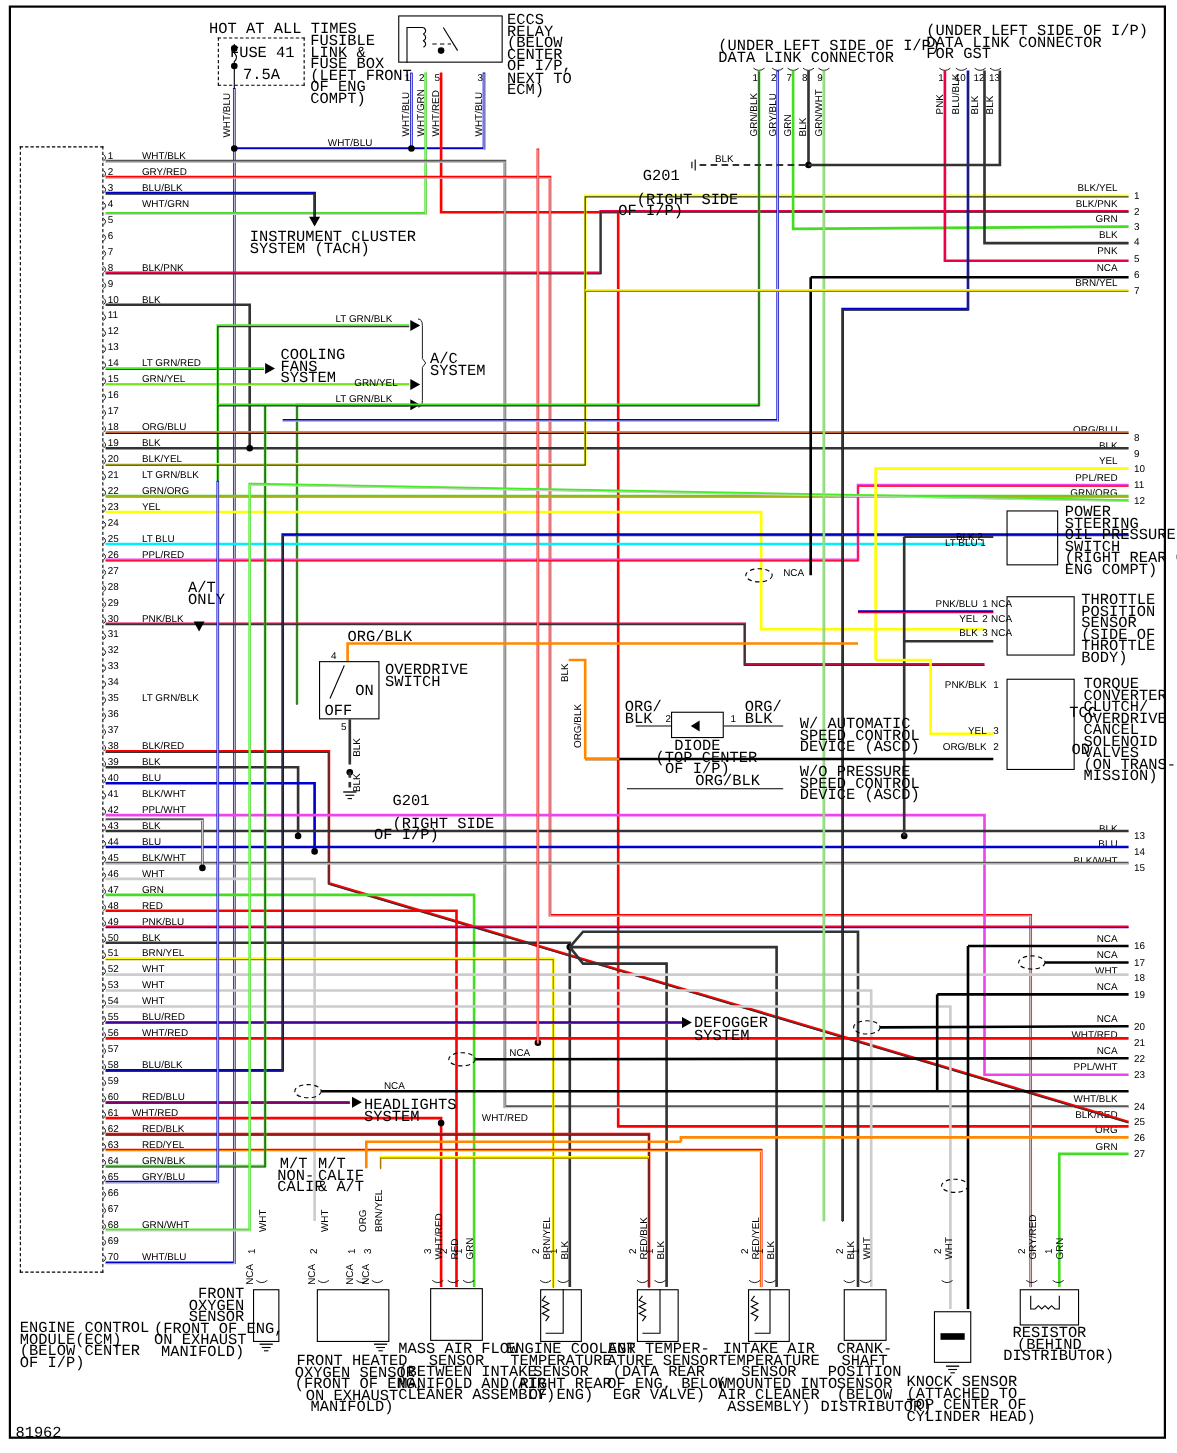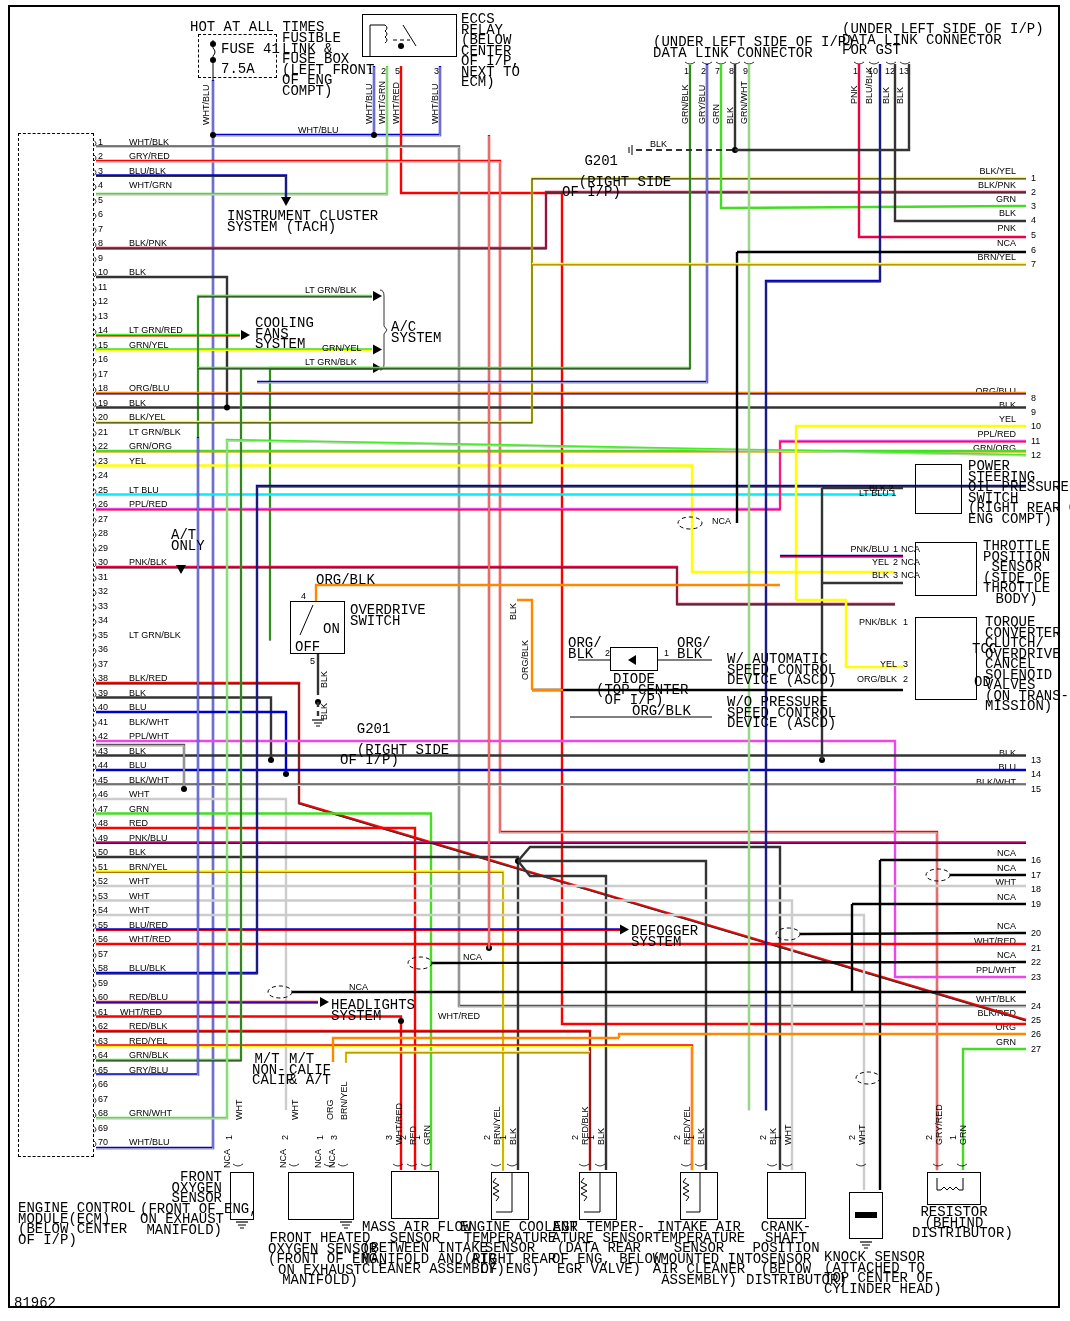--- a/index.html
+++ b/index.html
@@ -582,21 +582,21 @@
 
 <div class="box" style="left:18px;top:133px;width:76px;height:1024px;border:1px dashed #000;"></div>
 <div class="lbl" style="left:18px;top:1168px;margin-top:35px;">ENGINE CONTROL
 MODULE(ECM)
 (BELOW CENTER
 OF I/P)</div>
 <div class="lbl" style="left:14px;top:1298px;text-align:right;">81962</div>
 
 <div class="lbl" style="left:190px;top:22px;">HOT AT ALL TIMES</div>
 <div class="box" style="left:198px;top:34px;width:79px;height:44px;border:1px dashed #000;"></div>
-<div class="lbl" style="left:221px;top:44px;">FUSE 41</div>
+<div class="lbl" style="left:209px;top:44px;">FUSE 41</div>
 <div class="lbl" style="left:221px;top:64px;">7.5A</div>
 <div class="lbl" style="left:282px;top:33px;">FUSIBLE
 LINK &amp;
 FUSE BOX
 (LEFT FRONT
 OF ENG
 COMPT)</div>
 
 <div class="box" style="left:362px;top:14px;width:95px;height:43px;"></div>
 <div class="lbl" style="left:461px;top:14px;">ECCS
@@ -662,21 +662,21 @@
 
 <div class="box" style="left:915px;top:464px;width:47px;height:50px;"></div>
 <div class="lbl" style="left:968px;top:461px;">POWER
 STEERING
 OIL PRESSURE
 SWITCH
 (RIGHT REAR OF
 ENG COMPT)</div>
 
 <div class="box" style="left:915px;top:542px;width:62px;height:54px;"></div>
-<div class="lbl" style="left:983px;top:541px;text-align:center;">THROTTLE
+<div class="lbl" style="left:983px;top:541px;">THROTTLE
 POSITION
 SENSOR
 (SIDE OF
 THROTTLE
 BODY)</div>
 
 <div class="box" style="left:915px;top:617px;width:62px;height:83px;"></div>
 <div class="lbl" style="left:985px;top:617px;">TORQUE
 CONVERTER
 CLUTCH/

